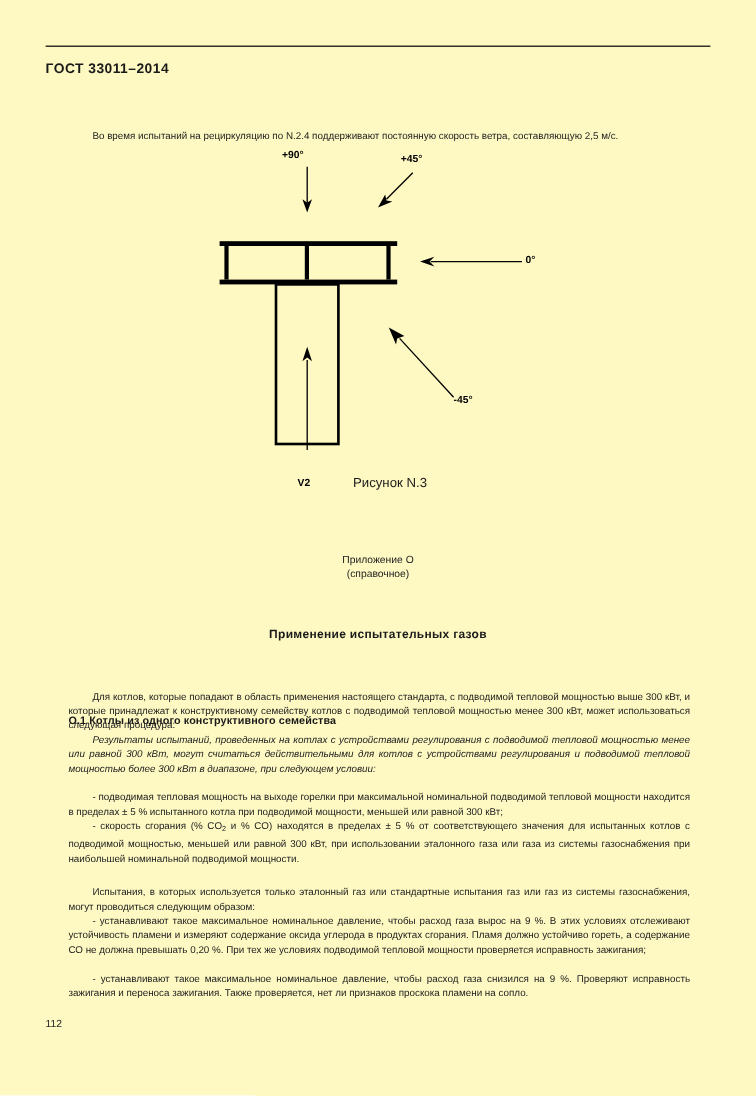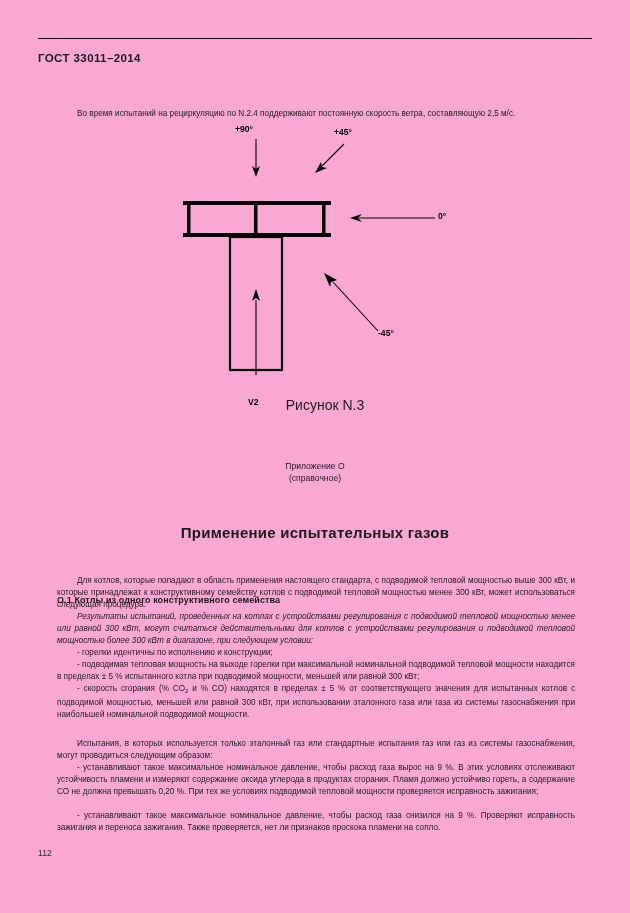--- a/index.html
+++ b/index.html
@@ -8,21 +8,21 @@
     background: #ffffff;
   }
   body {
     font-family: "Liberation Sans", sans-serif;
     color: #1a1a1a;
   }
   .page {
     position: relative;
     width: 630px;
     height: 913px;
-    background: #f9a8d4;
+    background: #fef9c3;
     overflow: hidden;
     box-sizing: border-box;
   }
   .header-rule {
     position: absolute;
     left: 38px;
     top: 38px;
     width: 554px;
     height: 1px;
     background: #000000;
@@ -60,21 +60,21 @@
     top: 125px;
     width: 350px;
     height: 295px;
   }
   .fig-caption {
     position: absolute;
     left: 0;
     top: 272px;
     width: 350px;
     text-align: center;
-    font-size: 14px;
+    font-size: 11px;
     color: #1b1b1b;
   }
   .lbl {
     position: absolute;
     font-size: 8.6px;
     font-weight: bold;
     color: #000;
     white-space: nowrap;
   }
   
@@ -84,21 +84,21 @@
     width: 630px;
     text-align: center;
     font-size: 8.6px;
     color: #1b1b1b;
   }
   .section-title {
     position: absolute;
     left: 0;
     width: 630px;
     text-align: center;
-    font-size: 15px;
+    font-size: 10px;
     font-weight: bold;
     letter-spacing: 0.25px;
   }
   .sub-head {
     position: absolute;
     left: 57px;
     font-size: 9px;
     font-weight: bold;
     letter-spacing: 0.1px;
   }
@@ -174,23 +174,20 @@
   <div class="sub-head" style="top:556px;margin-top:39px;">О.1 Котлы из одного конструктивного семейства</div>
 
   <div class="body-text" style="top:575px;">
     <p class="indent">Для котлов, которые попадают в область применения настоящего стандарта, с подводимой тепловой мощностью выше 300 кВт, и которые принадлежат к конструктивному семейству котлов с подводимой тепловой мощностью менее 300 кВт, может использоваться следующая процедура:</p>
   </div>
 
   <div class="body-text" style="top:611px;font-style:italic;">
     <p class="indent">Результаты испытаний, проведенных на котлах с устройствами регулирования с подводимой тепловой мощностью менее или равной 300 кВт, могут считаться действительными для котлов с устройствами регулирования и подводимой тепловой мощностью более 300 кВт в диапазоне, при следующем условии:</p>
   </div>
 
-  <div class="body-text" style="top:647px;">
-    <p class="indent-dash">- горелки идентичны по исполнению и конструкции;</p>
-  </div>
 
   <div class="body-text" style="top:659px;">
     <p class="indent-dash">- подводимая тепловая мощность на выходе горелки при максимальной номинальной подводимой тепловой мощности находится в пределах ± 5 % испытанного котла при подводимой мощности, меньшей или равной 300 кВт;</p>
   </div>
 
   <div class="body-text" style="top:683px;">
     <p class="indent-dash"><span>- скорость сгорания (% CO</span><sub>2</sub><span> и % CO) находятся в пределах ± 5 % от соответствующего значения для испытанных котлов с подводимой мощностью, меньшей или равной 300 кВт, при использовании эталонного газа или газа из системы газоснабжения при наибольшей номинальной подводимой мощности.</span></p>
   </div>
 
 

